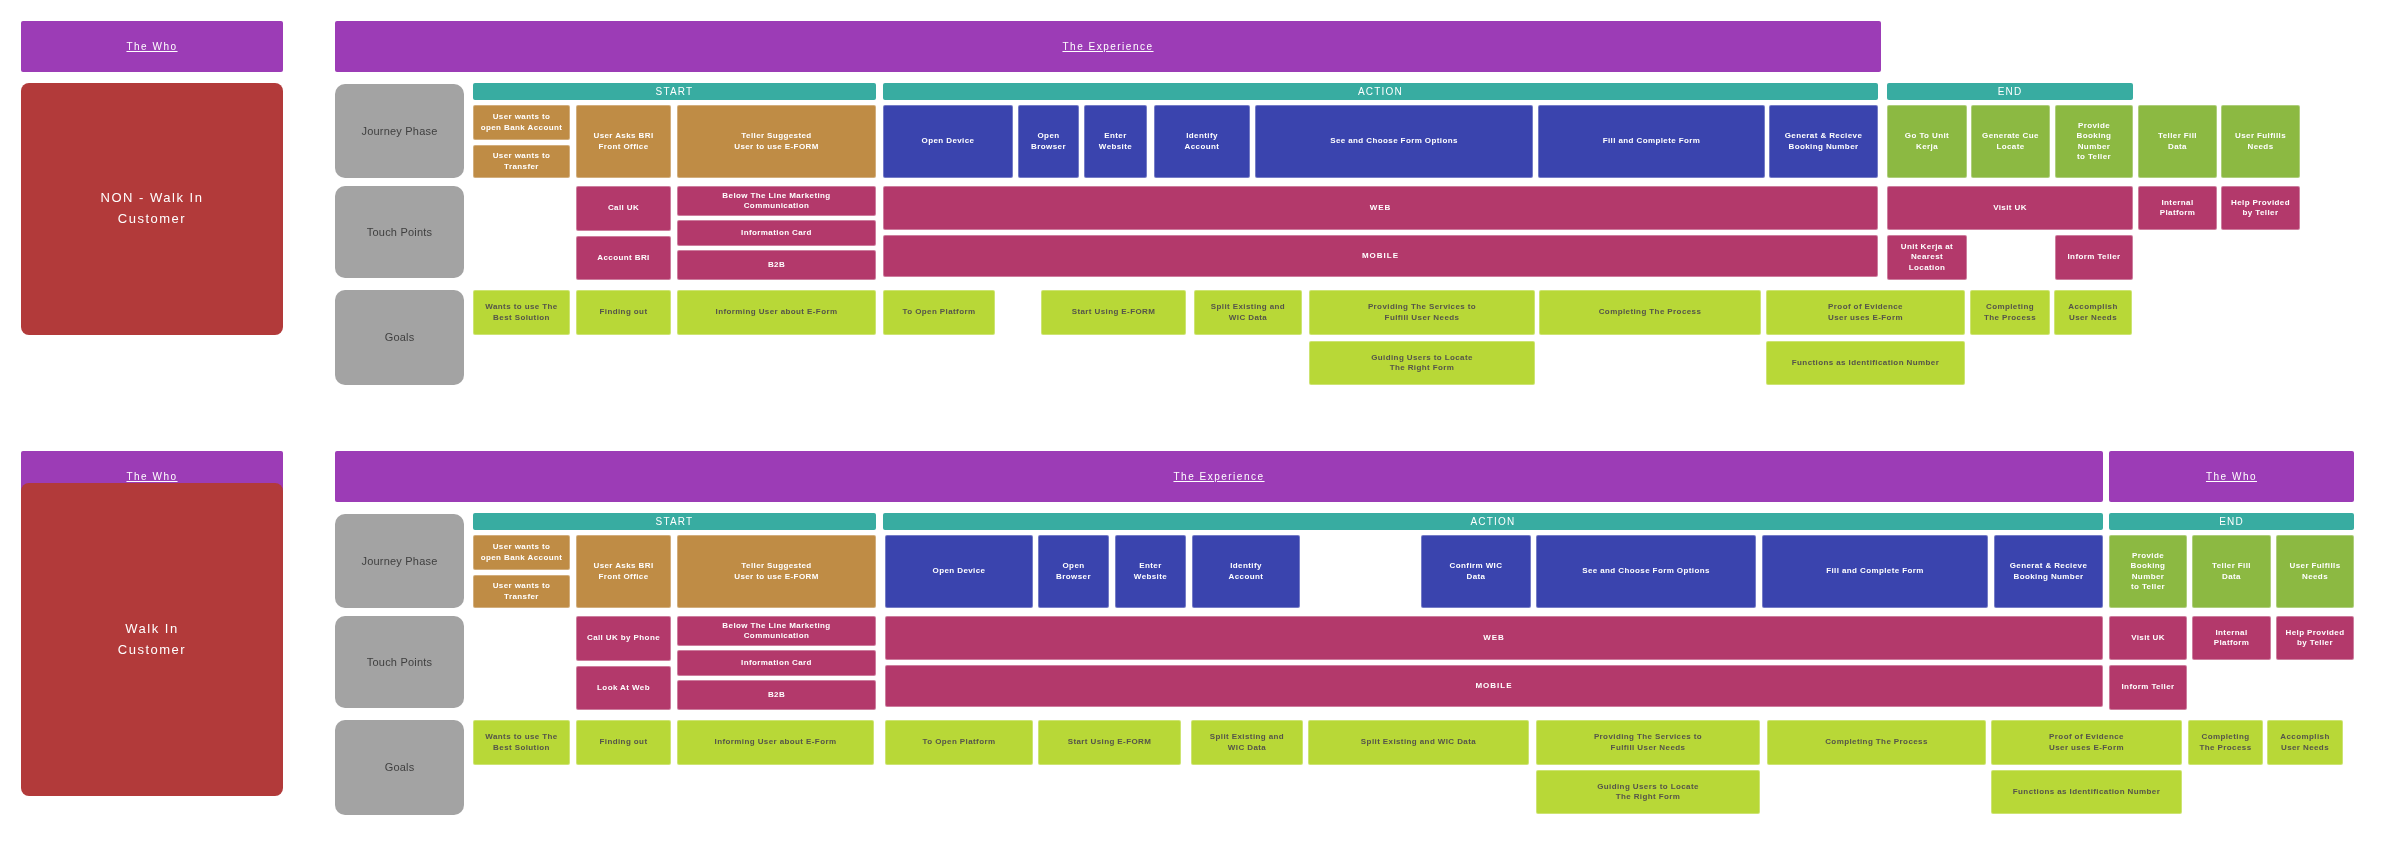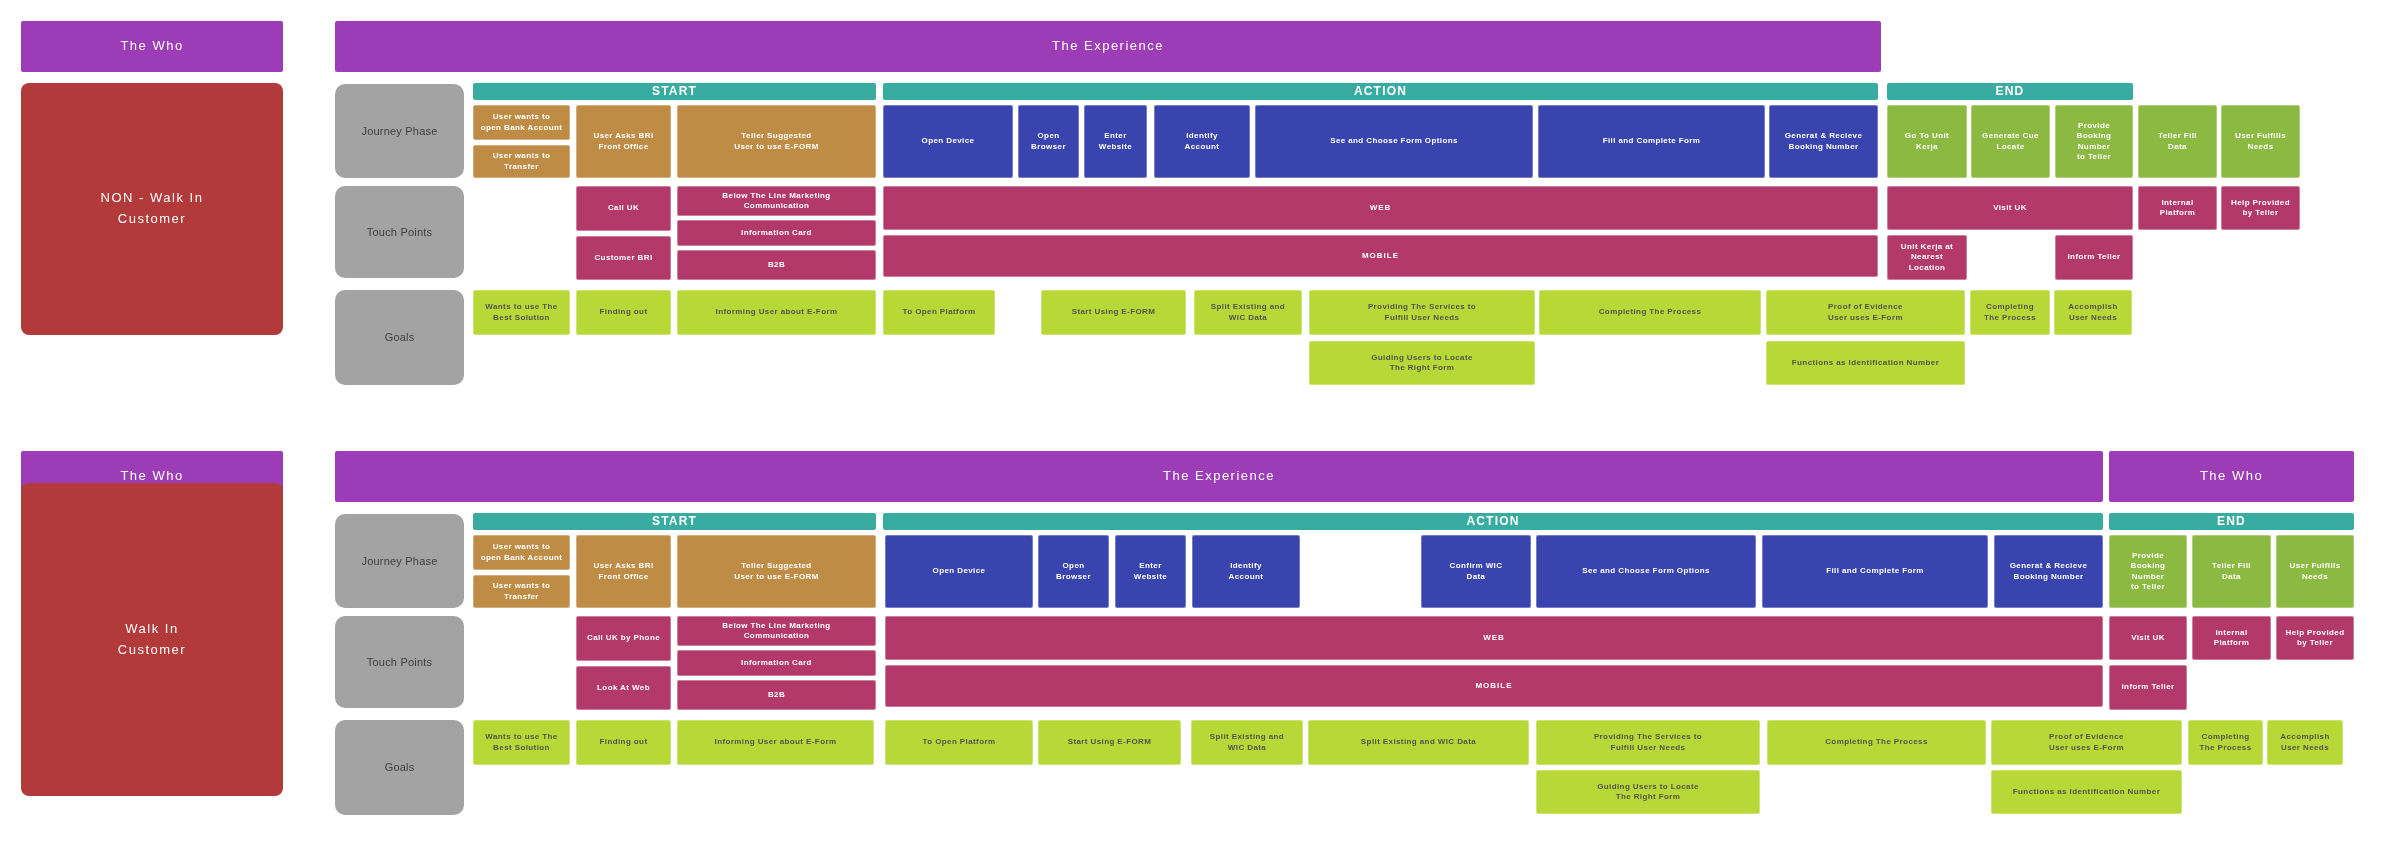--- a/index.html
+++ b/index.html
@@ -10,24 +10,24 @@
       text-align:center;white-space:pre-line;color:#fff;border-radius:2px;line-height:1.3;}
   .purple{background:#9C3CB6;}
   .red{background:#B23A3A;border-radius:8px;}
   .gray{background:#a3a3a3;color:#3F3F3F;border-radius:10px;}
   .teal{background:#38ACA1;}
   .gold{background:#BF8C45;border:1px solid rgba(255,255,255,.3);}
   .blue{background:#3A44AE;border:1px solid rgba(255,255,255,.3);}
   .pink{background:#B3396B;border:1px solid rgba(255,255,255,.35);}
   .olive{background:#8CB942;border:1px solid rgba(255,255,255,.3);}
   .lime{background:#B8D837;color:#55544A;border:1px solid rgba(255,255,255,.3);}
-  .hdr{font-size:13px;letter-spacing:1.5px;}
+  .hdr{font-size:10px;letter-spacing:1.5px;text-decoration:underline;}
   .cust{font-size:13px;letter-spacing:1.5px;line-height:1.6;}
   .lbl{font-size:11px;letter-spacing:.2px;}
-  .bar{font-size:12px;font-weight:700;letter-spacing:1.2px;text-align:center;}
+  .bar{font-size:10px;font-weight:400;letter-spacing:1.2px;text-align:center;}
   .s{font-size:8px;font-weight:700;letter-spacing:.4px;}
 </style>
 </head>
 <body>
 
 <div id="board">
 
   <div class="sec">
     <div class="bx purple hdr" style="left:21px;top:21px;width:262px;height:51px">The Who</div>
     <div class="bx purple hdr" style="left:335px;top:21px;width:1546px;height:51px">The Experience</div>
@@ -68,21 +68,21 @@
     <div class="bx olive s" style="left:2055px;top:105px;width:78px;height:73px">Provide
 Booking
 Number
 to Teller</div>
     <div class="bx olive s" style="left:2138px;top:105px;width:79px;height:73px">Teller Fill
 Data</div>
     <div class="bx olive s" style="left:2221px;top:105px;width:79px;height:73px">User Fulfills
 Needs</div>
 
     <div class="bx pink s" style="left:576px;top:186px;width:95px;height:45px">Call UK</div>
-    <div class="bx pink s" style="left:576px;top:236px;width:95px;height:44px">Customer BRI</div>
+    <div class="bx pink s" style="left:576px;top:236px;width:95px;height:44px">Account BRI</div>
     <div class="bx pink s" style="left:677px;top:186px;width:199px;height:30px">Below The Line Marketing
 Communication</div>
     <div class="bx pink s" style="left:677px;top:220px;width:199px;height:26px">Information Card</div>
     <div class="bx pink s" style="left:677px;top:250px;width:199px;height:30px">B2B</div>
     <div class="bx pink s" style="left:883px;top:186px;width:995px;height:44px;letter-spacing:1px">WEB</div>
     <div class="bx pink s" style="left:883px;top:235px;width:995px;height:42px;letter-spacing:1px">MOBILE</div>
     <div class="bx pink s" style="left:1887px;top:186px;width:246px;height:44px">Visit UK</div>
     <div class="bx pink s" style="left:1887px;top:235px;width:80px;height:45px">Unit Kerja at
 Nearest
 Location</div>

